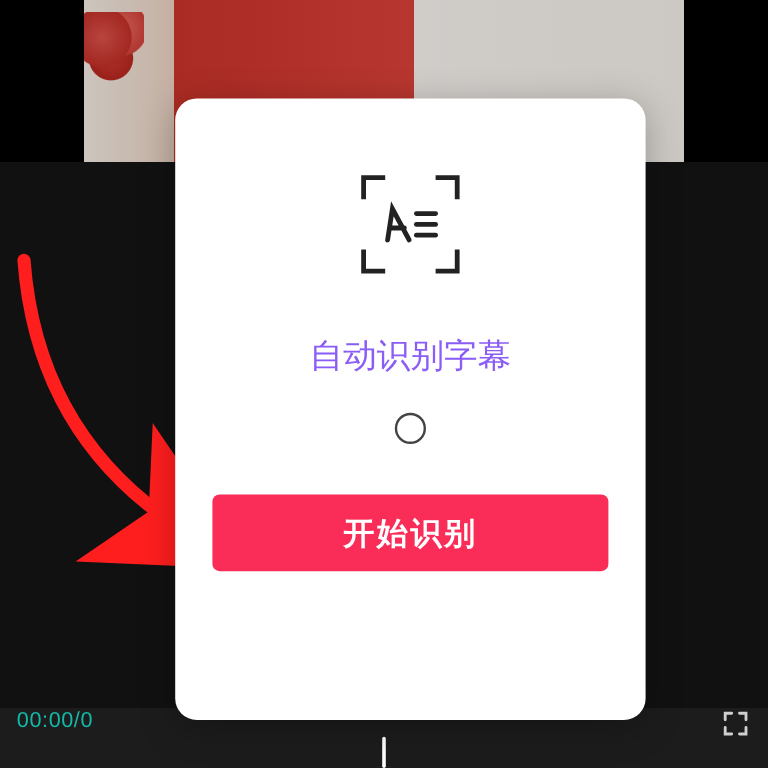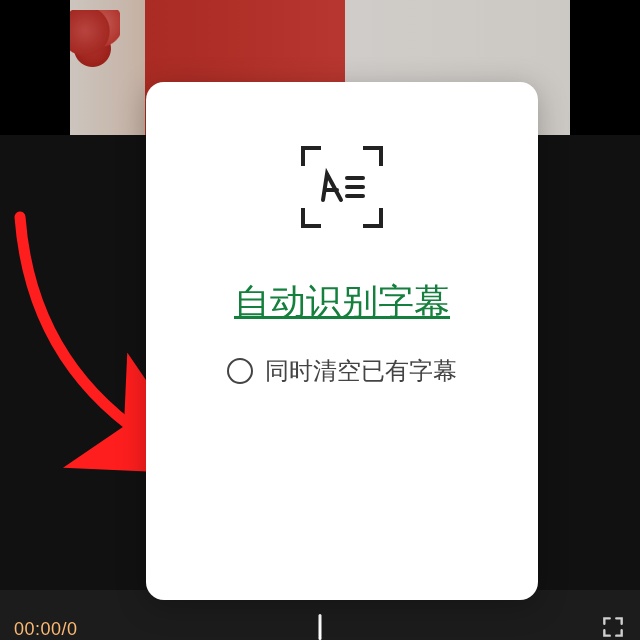--- a/index.html
+++ b/index.html
@@ -23,23 +23,23 @@
                   radial-gradient(circle at 60% 20%, #e87068 0%, #d04038 35%, transparent 37%),
                   radial-gradient(circle at 45% 55%, #cc3830 0%, #b52820 38%, transparent 40%);
     }
     .black-band {
       position: absolute; left: 0; right: 0; top: 135px; bottom: 50px;
       background: #111;
     }
     .bottom-bar {
       position: absolute; left: 0; right: 0; bottom: 0; height: 50px;
       background: #1c1c1c;
-      display: flex; align-items: flex-end; justify-content: space-between;
+      display: flex; align-items: flex-start; justify-content: space-between;
       padding: 0 14px;
-      color: #fdba74; font-size: 18px; letter-spacing: 0.5px;
+      color: #14b8a6; font-size: 18px; letter-spacing: 0.5px;
     }
     .time { font-variant-numeric: tabular-nums; }
     .fullscreen-icon svg { display: block; }
     .center-tick {
       position: absolute; left: 50%; bottom: 0; transform: translateX(-50%);
       width: 3px; height: 26px; background: #fff; border-radius: 2px;
     }
     .arrow-wrap {
       position: absolute; left: 2px; top: 205px; width: 190px; height: 300px;
       pointer-events: none;
@@ -47,21 +47,21 @@
     .modal {
       position: absolute; left: 146px; top: 82px;
       width: 392px; height: 518px;
       background: #ffffff; border-radius: 18px;
       display: flex; flex-direction: column; align-items: center;
       padding-top: 60px;
       box-shadow: 0 6px 30px rgba(0,0,0,0.25);
     }
     .scan-icon { width: 90px; height: 90px; position: relative; margin-bottom: 46px; }
     .title {
-      font-size: 36px; color: #15803d; font-weight: 500; margin-bottom: 28px; text-decoration: underline;
+      font-size: 28px; color: #8b5cf6; font-weight: 500; margin-bottom: 28px;
     }
     .option-row {
       display: flex; align-items: center; gap: 12px; margin-bottom: 42px;
     }
     .radio {
       width: 26px; height: 26px; border: 2.5px solid #444; border-radius: 50%;
       display: inline-block; flex: 0 0 auto;
     }
     .option-text { font-size: 24px; color: #444; }
     .primary-btn {
@@ -118,15 +118,15 @@
         <path d="M26 58 L30 32 L44 58 M28 48 H40"></path>
         <line x1="50" y1="36" x2="66" y2="36"></line>
         <line x1="50" y1="45" x2="66" y2="45"></line>
         <line x1="50" y1="54" x2="66" y2="54"></line>
       </g>
     </svg>
   </div>
   <div class="title">自动识别字幕</div>
   <label class="option-row">
     <span class="radio"></span>
-    <span class="option-text">同时清空已有字幕</span>
   </label>
+  <button class="primary-btn">开始识别</button>
 </div>
 
 </body></html>

